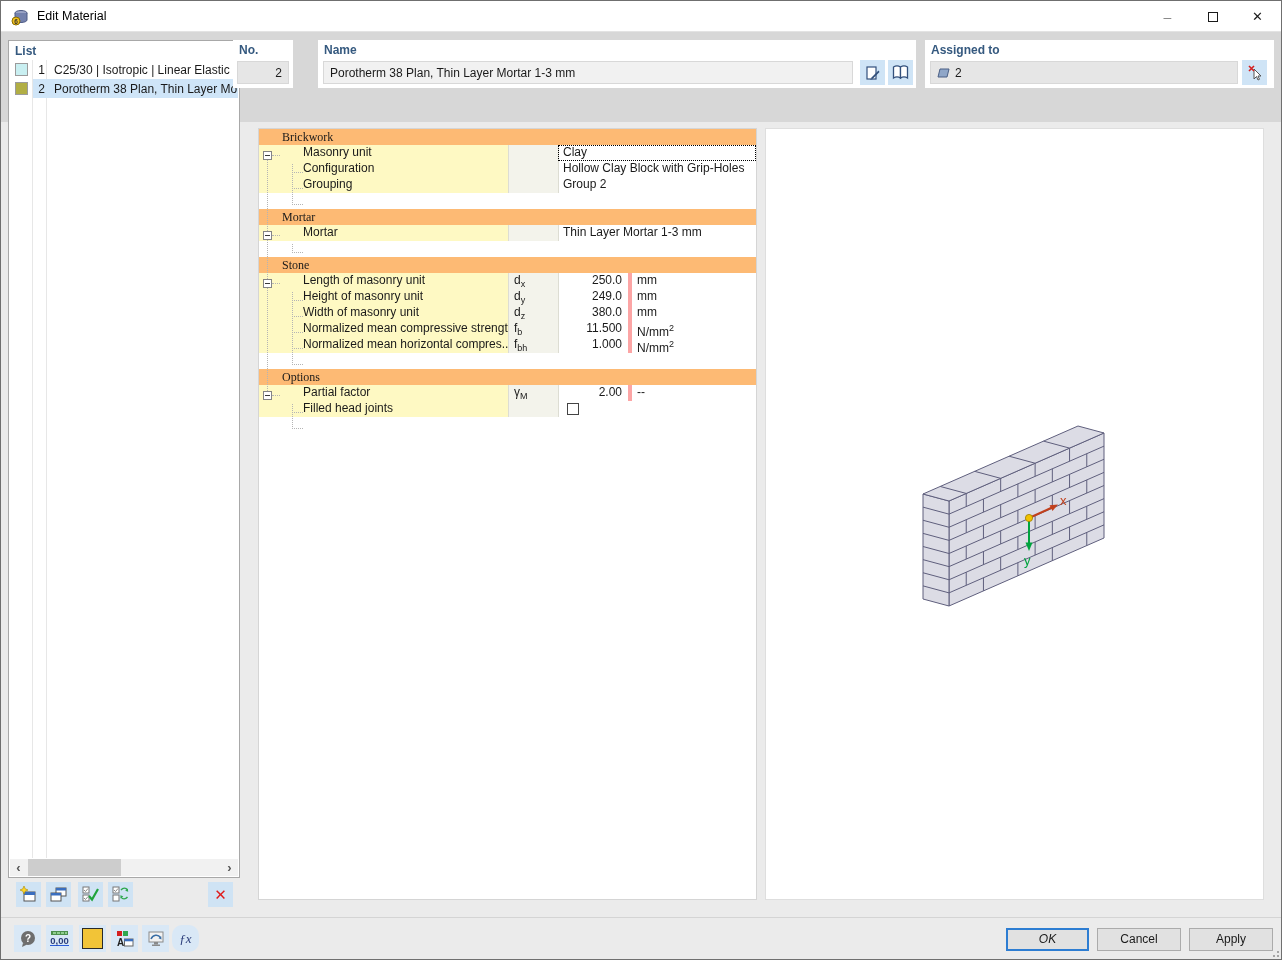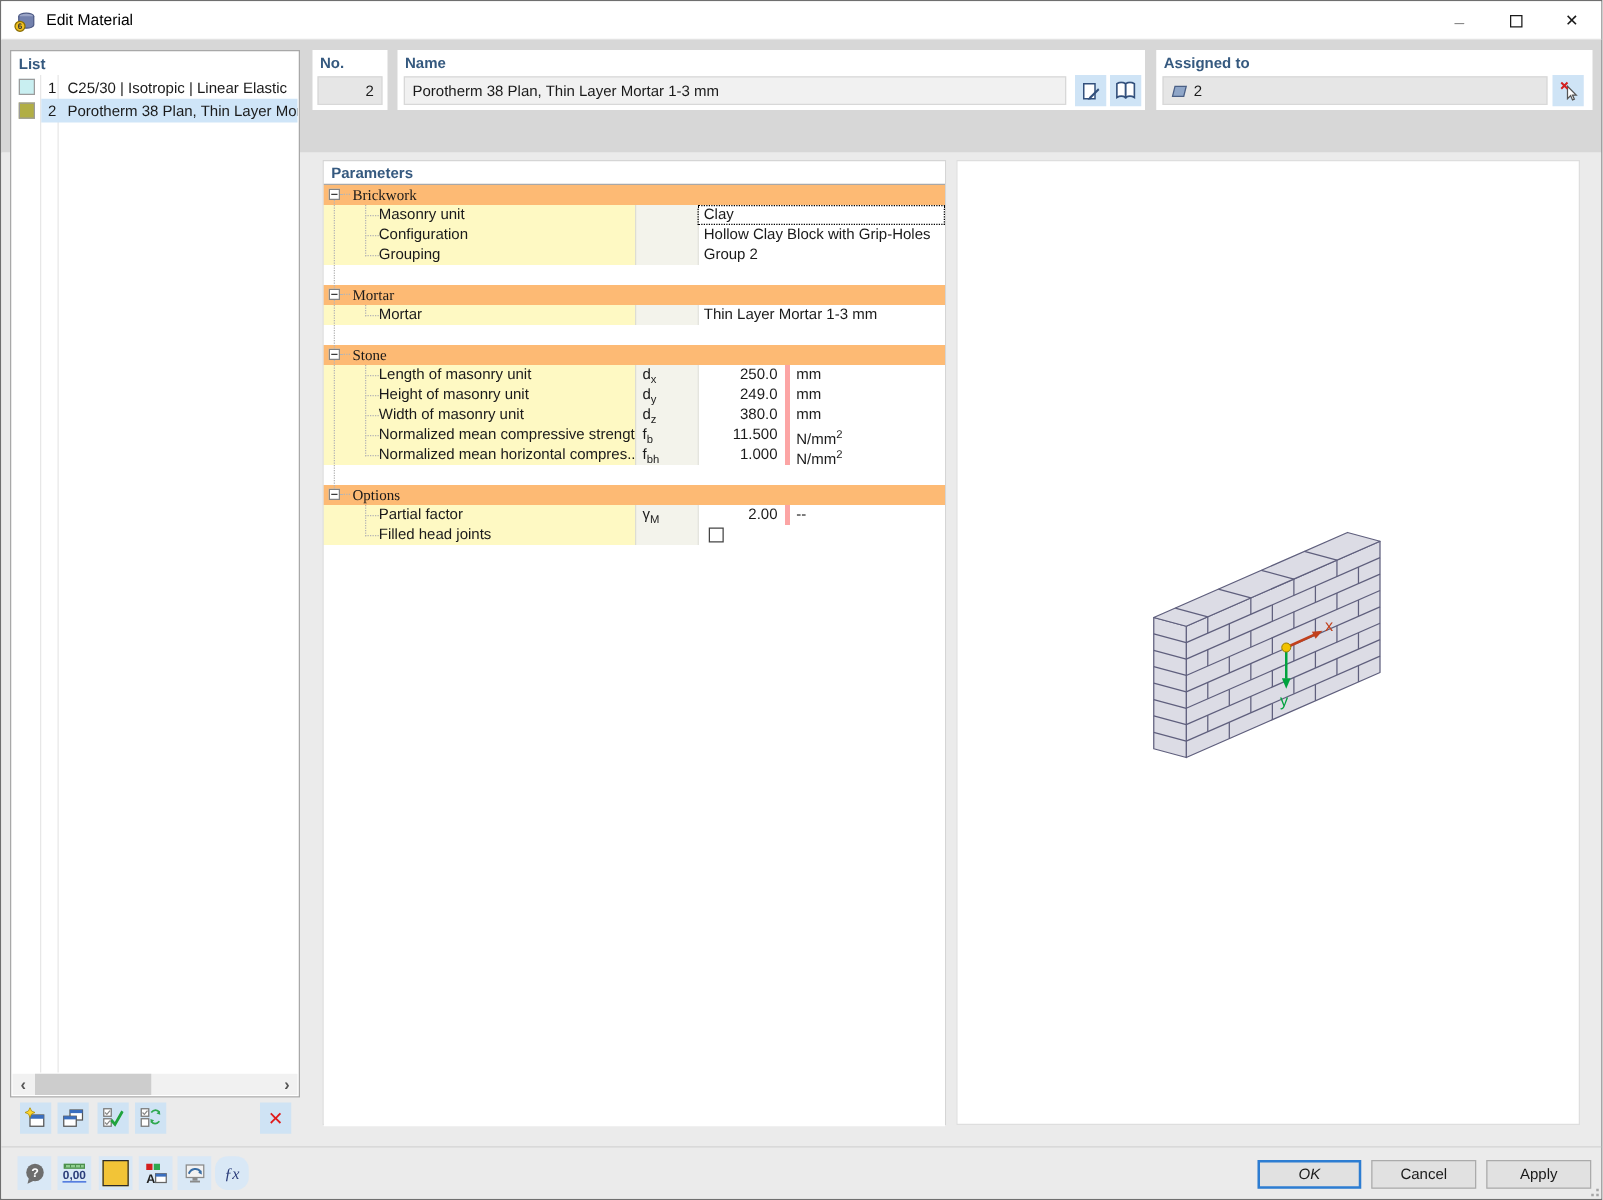--- a/index.html
+++ b/index.html
@@ -197,21 +197,21 @@
       <path d="M9 4 C11 1.5 14 1.5 15.5 4" stroke="#2fa84f" stroke-width="1.4" fill="none"></path>
       <polygon points="15.8,2.5 16.2,5.8 13.2,4.8" fill="#2fa84f"></polygon>
       <path d="M15.5 11 C13.5 13.5 10.5 13.5 9 11" stroke="#2fa84f" stroke-width="1.4" fill="none"></path>
       <polygon points="8.7,12.5 8.3,9.2 11.3,10.2" fill="#2fa84f"></polygon>
     </svg>
   </div>
   <div class="ltb-btn" style="left:208px;">
     <span class="del-glyph">✕</span>
   </div>
 
-  <div class="fpanel" style="left:250px; width:60px;text-decoration:underline;">
+  <div class="fpanel" style="left:233px; width:60px;text-decoration:underline;">
     <span class="flabel hdr-label">No.</span>
     <div class="ffield" style="left:4px; width:52px; background:#e6e6e6; justify-content:flex-end; padding-right:6px;">
       <span>2</span>
     </div>
   </div>
 
   <div class="fpanel" style="left:318px; width:598px;">
     <span class="flabel hdr-label">Name</span>
     <div class="ffield" style="left:5px; width:530px; background:#f1f1f1; padding-left:6px;">
       <span>Porotherm 38 Plan, Thin Layer Mortar 1-3 mm</span>
@@ -243,21 +243,20 @@
     <div class="icon-btn" style="left:317px;">
       <svg width="16" height="17" viewBox="0 0 16 17">
         <path d="M7 5 L7 15 L9.5 12.5 L11 16 L12.5 15.3 L11 12 L14 12 Z" fill="#fff" stroke="#555"></path>
         <path d="M2 2 L7 7 M7 2 L2 7" stroke="#d42020" stroke-width="1.6"></path>
       </svg>
     </div>
   </div>
 
 
   <div class="params">
-    <div class="p-header hdr-label">Parameters</div>
 
     <div class="sec-row"><span>Brickwork</span></div>
     <div class="prow">
       <div class="c-label"><span>Masonry unit</span></div>
       <div class="c-sym"></div>
       <div class="c-valwide focused"><span>Clay</span></div>
     </div>
     <div class="prow">
       <div class="c-label"><span>Configuration</span></div>
       <div class="c-sym"></div>

